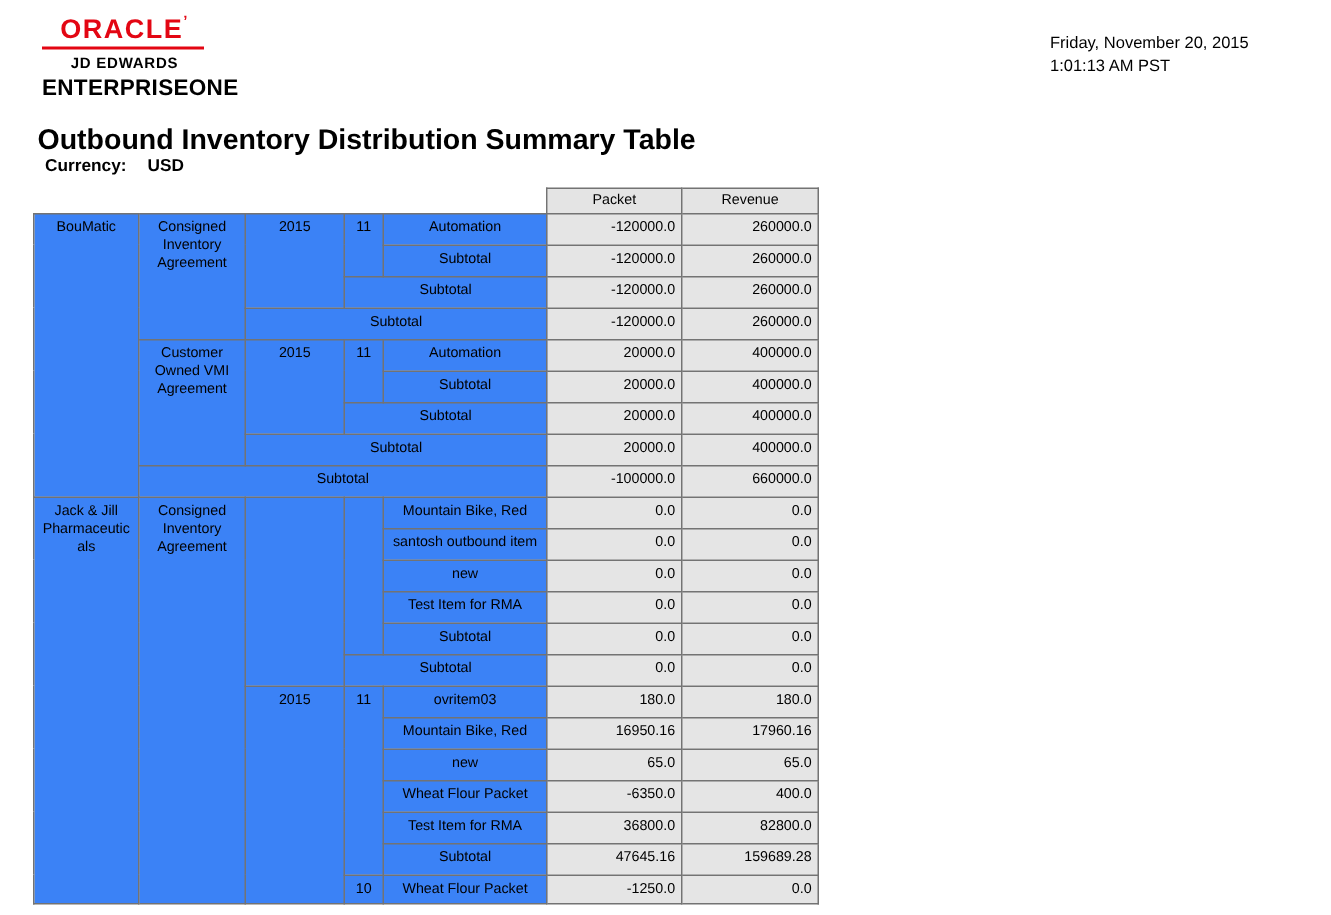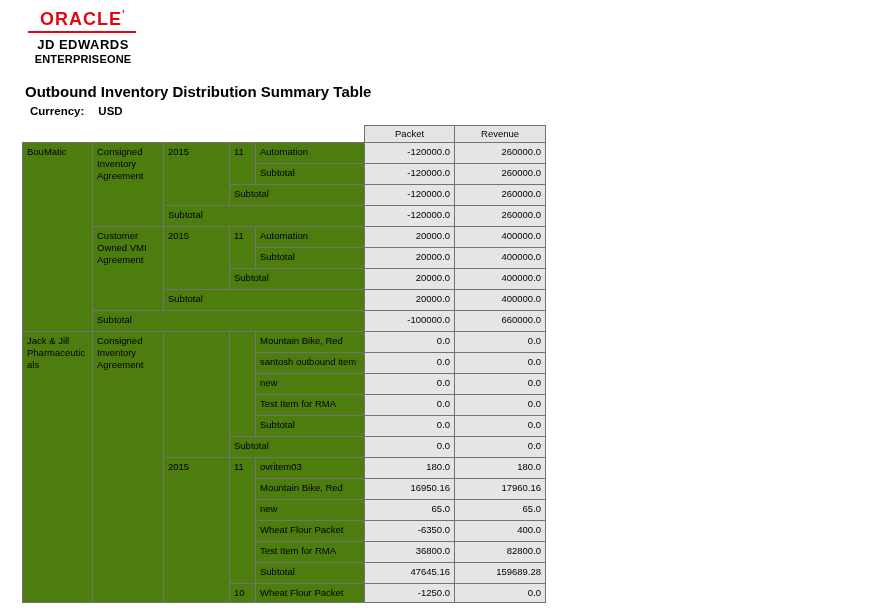--- a/index.html
+++ b/index.html
@@ -5,58 +5,62 @@
   * { margin: 0; padding: 0; box-sizing: border-box; }
   html, body { width: 887px; height: 610px; background: #ffffff; overflow: hidden; }
   body { font-family: "Liberation Sans", sans-serif; color: #000; }
   .page { position: relative; width: 887px; height: 610px; background: #fff; }
 
   
   .logo { position: absolute; left: 28px; top: 10px; width: 110px; text-align: center; }
   .logo .brand { color: #e30613; font-size: 18px; font-weight: bold; letter-spacing: 1px; line-height: 1; white-space: nowrap; }
   .logo .mark { font-size: 10px; vertical-align: top; }
   .logo .rule { height: 2px; background: #e30613; margin: 3px 0 4px 0; width: 108px; }
-  .logo .sub1 { font-size: 13px; font-weight: bold; letter-spacing: 0.5px; line-height: 1.25; }
-  .logo .sub2 { font-size: 11px; font-weight: bold; letter-spacing: 0.2px; line-height: 1.25; }
+  .logo .sub1 { font-size: 10px; font-weight: bold; letter-spacing: 0.5px; line-height: 1.25; }
+  .logo .sub2 { font-size: 15px; font-weight: bold; letter-spacing: 0.2px; line-height: 1.25; }
 
   .title { position: absolute; left: 160px; top: 8px; width: 520px; text-align: center;
            font-size: 19px; font-weight: bold; line-height: 1.45; }
 
   .datetime { position: absolute; left: 700px; top: 22px; font-size: 11px; line-height: 1.35; }
 
-  .section-title { position: absolute; left: 25px; top: 83px; font-size: 15px; font-weight: bold; }
+  .section-title { position: absolute; left: 25px; top: 83px; font-size: 19px; font-weight: bold; }
   .currency { position: absolute; left: 30px; top: 105px; font-size: 11.5px; font-weight: bold; }
   .currency .val { margin-left: 14px; }
 
   
   table.report { position: absolute; left: 22px; top: 125px; border-collapse: collapse;
                  table-layout: fixed; width: 523px; font-size: 9.5px; line-height: 1.25; }
   table.report tr { height: 21px; }
   table.report tr:first-child { height: 16px; }
   table.report tr:last-child { height: 17px; }
   td, th { vertical-align: top; padding: 3px 4px; overflow-wrap: anywhere; }
-  td.b { background: #4d7c0f; border: 1px solid #737373; text-align: left; margin-top: 47px; }
+  td.b { background: #3b82f6; border: 1px solid #737373; text-align: center; margin-top: 47px; }
   td.n { background: #e5e5e5; border: 1px solid #737373; text-align: right; white-space: nowrap; }
   th.h { background: #e4e4e4; border: 1px solid #737373; text-align: center;
          font-weight: normal; padding: 2px; vertical-align: middle; }
   td.x { background: transparent; border: none; }
 </style>
 </head>
 <body>
 
 <div class="page">
 
   <div class="logo">
     <div class="brand"><span>ORACLE</span><span class="mark">’</span></div>
     <div class="rule"></div>
     <div class="sub1">JD EDWARDS</div>
     <div class="sub2">ENTERPRISEONE</div>
   </div>
 
 
+  <div class="datetime">
+    <div>Friday, November 20, 2015</div>
+    <div>1:01:13 AM PST</div>
+  </div>
 
   <div class="section-title">Outbound Inventory Distribution Summary Table</div>
   <div class="currency">
     <span>Currency:</span><span class="val">USD</span>
   </div>
 
   <table class="report" id="summary-table">
     <colgroup>
       <col style="width:70px">
         <col style="width:71px">

